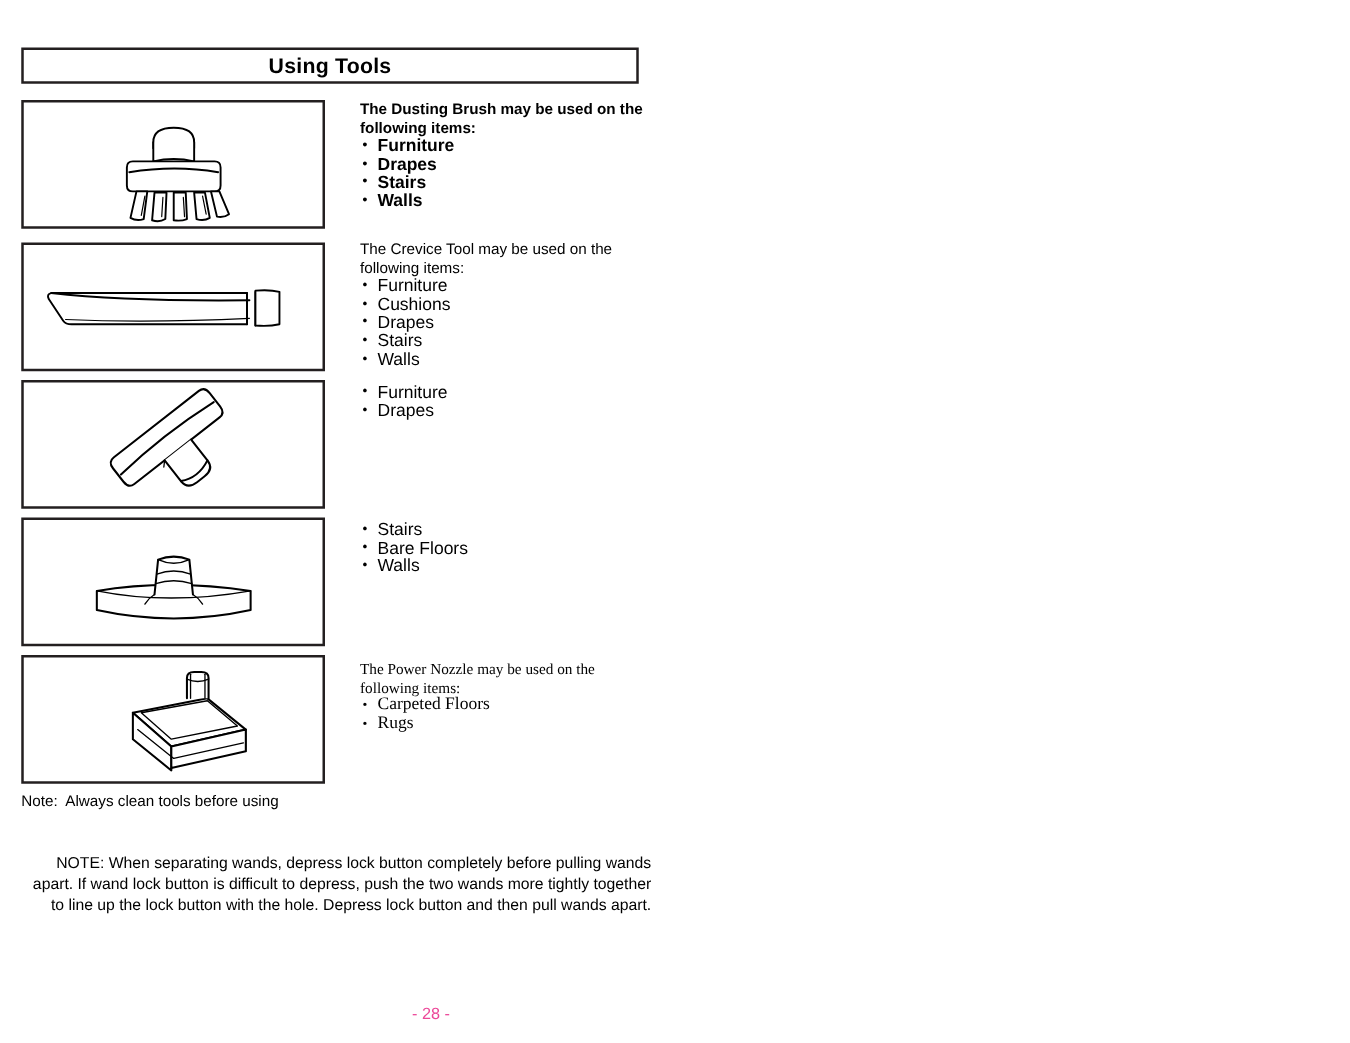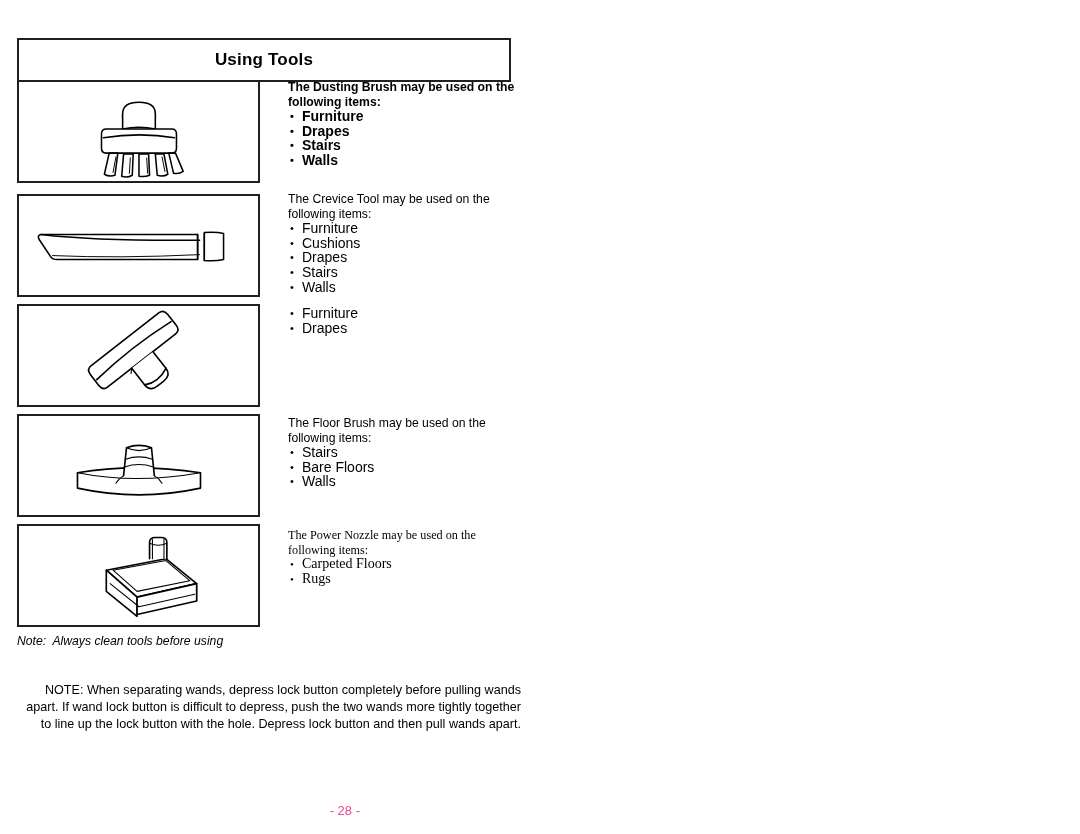--- a/index.html
+++ b/index.html
@@ -15,21 +15,21 @@
     color: #000000;
     overflow: hidden;
   }
 
   
   #title-box {
     position: absolute;
     left: 17px;
     top: 38px;
     width: 494px;
-    height: 44px;
+    height: 29px;
     border: 2px solid #231f20;
     box-sizing: border-box;
     display: flex;
     align-items: center;
     justify-content: center;
   }
   #title-text {
     font-size: 17px;
     font-weight: bold;
     letter-spacing: 0.2px;
@@ -93,21 +93,20 @@
   }
 
   
   #tools-note {
     position: absolute;
     left: 17px;
     top: 634px;
     font-size: 12.2px;
     line-height: 15px;
     white-space: pre;
-    font-style: italic;
   }
 
   
   #bottom-note {
     position: absolute;
     left: 17px;
     top: 682px;
     width: 504px;
     font-size: 12.6px;
     line-height: 17px;
@@ -263,21 +262,20 @@
 </div>
 
 <div class="text-block" id="text-block-2">
   <ul class="block-list">
     <li>Furniture</li>
     <li>Drapes</li>
   </ul>
 </div>
 
 <div class="text-block" id="text-block-3">
-  <p class="block-intro">The Floor Brush may be used on the following items:</p>
   <ul class="block-list">
     <li>Stairs</li>
     <li>Bare Floors</li>
     <li>Walls</li>
   </ul>
 </div>
 
 <div class="text-block" id="text-block-4">
   <p class="block-intro">The Power Nozzle may be used on the following items:</p>
   <ul class="block-list">

